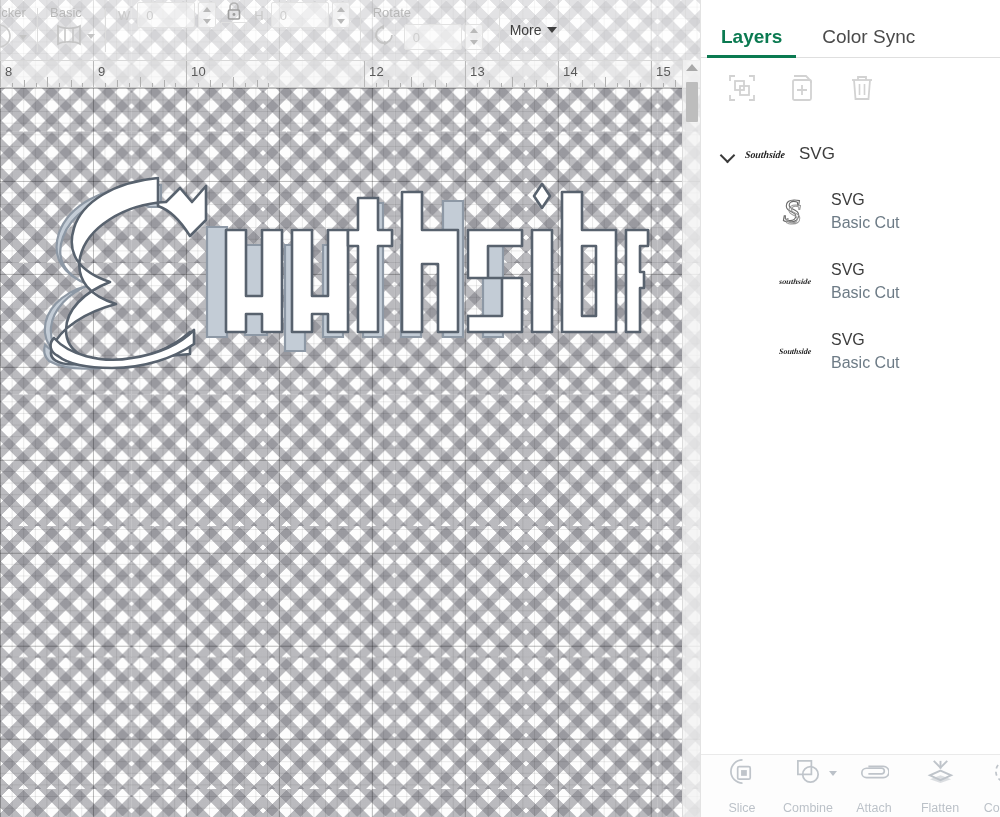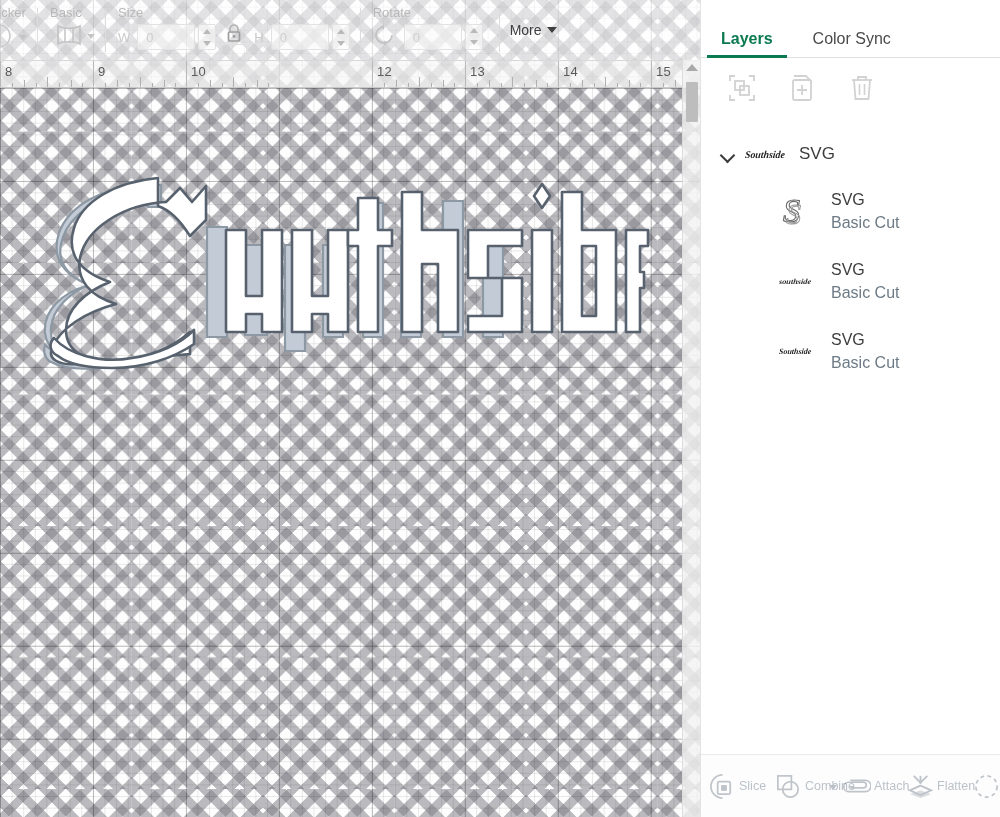--- a/index.html
+++ b/index.html
@@ -137,21 +137,21 @@
   #right-panel {
     position: absolute; right: 0; top: 0; width: 300px; height: 817px;
     background: rgba(255,255,255,.55);
     border-left: 1px solid #e3e3e3;
     display: flex; flex-direction: column;
   }
   #panel-tabs {
     height: 58px; display: flex; align-items: flex-end; padding-left: 20px; gap: 40px;
     border-bottom: 1px solid #dfdfdf; position: relative;
   }
-  .ptab { font-size: 16px; padding-bottom: 9px; position: relative; cursor: default; }
+  .ptab { font-size: 19px; padding-bottom: 9px; position: relative; cursor: default; }
   .ptab.active { color: #0b7a51; font-weight: bold; }
   .ptab.inactive { color: #4a4a4a; }
   .ptab.active::after {
     content: ""; position: absolute; left: -14px; right: -14px; bottom: -1px;
     height: 3px; background: #0b7a51;
   }
   #panel-actions {
     height: 60px; display: flex; align-items: center; gap: 34px; padding-left: 28px;
   }
   .pact { width: 26px; height: 26px; opacity: .30; cursor: default; }
@@ -188,22 +188,22 @@
     width: 68px; height: 48px; background: #fff; border: 1px solid #6b6b6b;
   }
   #canvas-label { font-size: 15px; color: #2f2f2f; }
 
   #bottom-tools {
     height: 63px; display: flex; align-items: center; padding-left: 8px;
     background: rgba(252,252,252,.55); border-top: 1px solid #eaeaea;
     overflow: hidden;
   }
   .btool {
-    width: 66px; flex: 0 0 66px; display: flex; flex-direction: row; align-items: center;
-    gap: 3px; opacity: .34; position: relative; cursor: default;
+    width: 66px; flex: 0 0 66px; display: flex; flex-direction: column; align-items: center;
+    gap: 15px; opacity: .34; position: relative; cursor: default;
   }
   .btool .bt-label { font-size: 12.5px; color: #3d4f63; white-space: nowrap; }
   .btool .bt-icon { height: 28px; display:flex; align-items:center; justify-content:center; }
   .btool .bt-caret {
     position: absolute; right: 4px; top: 13px;
     width: 0; height: 0; border-left: 4px solid transparent; border-right: 4px solid transparent;
     border-top: 5px solid #3d4f63;
   }
 </style>
 </head>
@@ -330,21 +330,21 @@
       <div class="ruler-seg" style="left:279px;width:93px;margin-top:32px;">
         <span class="ruler-num">11</span>
         <span class="tick" style="left:11px;height:5px;"></span>
           <span class="tick" style="left:23px;height:8px;"></span>
         <span class="tick" style="left:35px;height:5px;"></span>
           <span class="tick" style="left:46px;height:11px;"></span>
         <span class="tick" style="left:58px;height:5px;"></span>
           <span class="tick" style="left:70px;height:8px;"></span>
         <span class="tick" style="left:81px;height:5px;"></span>
       </div>
-      <div class="ruler-seg" style="left:372px;width:93px;padding-left:40px;">
+      <div class="ruler-seg" style="left:364px;width:93px;padding-left:40px;">
         <span class="ruler-num">12</span>
         <span class="tick" style="left:11px;height:5px;"></span>
           <span class="tick" style="left:23px;height:8px;"></span>
         <span class="tick" style="left:35px;height:5px;"></span>
           <span class="tick" style="left:46px;height:11px;"></span>
         <span class="tick" style="left:58px;height:5px;"></span>
           <span class="tick" style="left:70px;height:8px;"></span>
         <span class="tick" style="left:81px;height:5px;"></span>
       </div>
       <div class="ruler-seg" style="left:465px;width:93px;">
@@ -405,21 +405,20 @@
               </svg>
             </span>
             <span class="caret-sm"></span>
           </div>
         </div>
       </div>
 
       <div class="tb-sep"></div>
 
       <div class="tb-group">
-        <div class="tb-label">Size</div>
         <div class="tb-row">
           <span class="wh-letter">W</span>
           <div class="num-field">0</div>
           <div class="spin">
               <i class="up"></i>
               <i class="dn"></i>
             </div>
 
           <div class="lock-wrap">
             <span>

